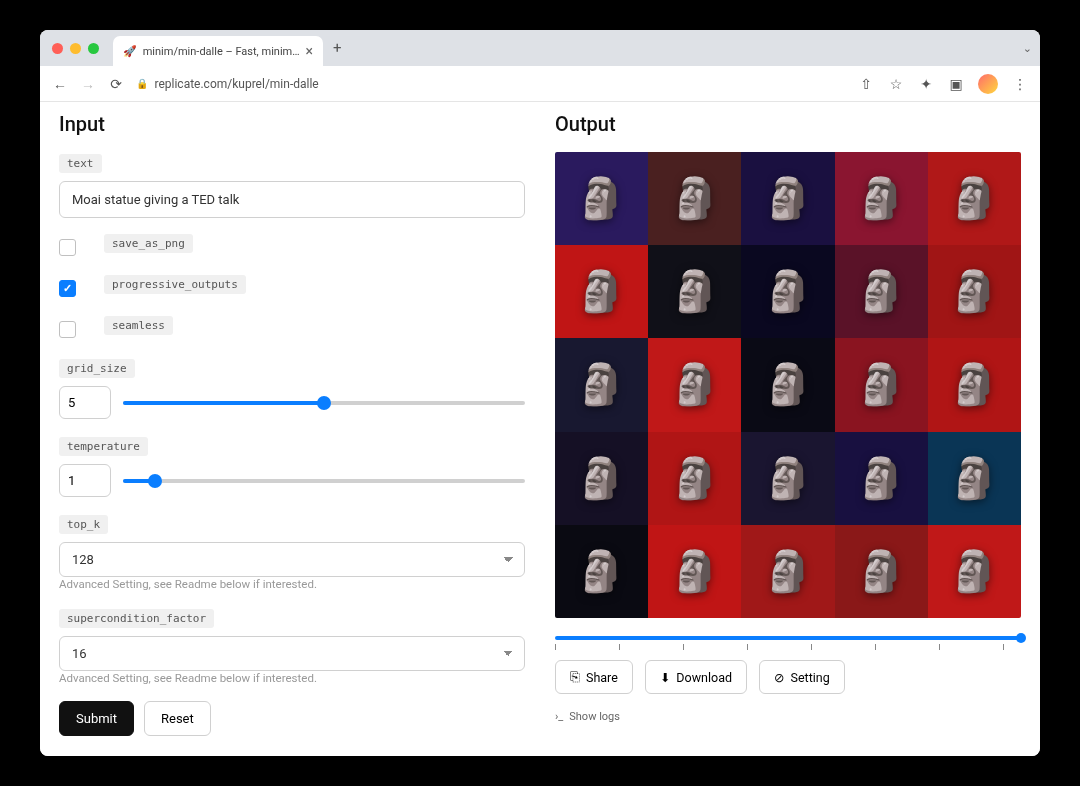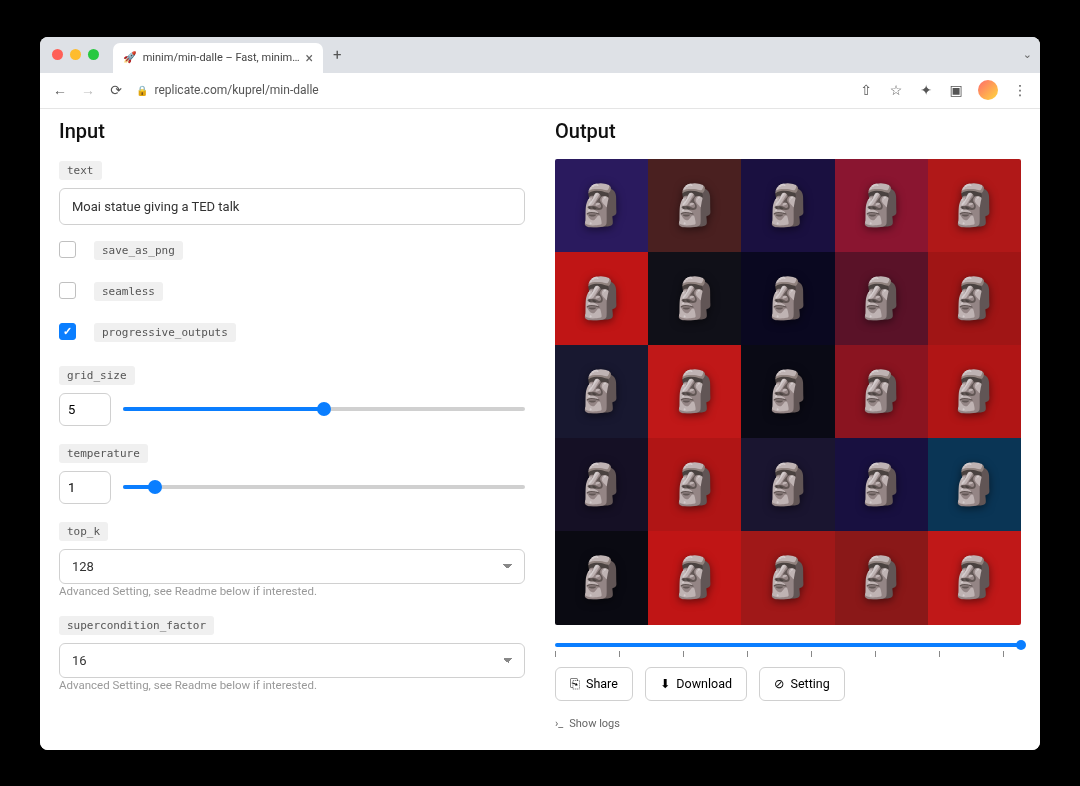--- a/index.html
+++ b/index.html
@@ -19,21 +19,21 @@
 .nav-ico.dis{color:#bbb}
 .urlfield{flex:1;display:flex;align-items:center;font-size:12px;color:#555;gap:6px}
 .lock{font-size:10px;color:#777}
 .right-icons{display:flex;gap:14px;align-items:center}
 .avatar{width:20px;height:20px;border-radius:50%;background:linear-gradient(135deg,#ff6b6b,#ffd93d)}
 .content{display:flex;padding:10px 19px 20px;gap:30px;background:#fff}
 .col{flex:1;min-width:0}
 h2{font-size:20px;font-weight:500;margin-bottom:16px;color:#111}
 .field-label{display:inline-block;background:#f0f0f0;color:#555;font-family:ui-monospace,Menlo,monospace;font-size:11px;padding:3px 8px;border-radius:3px;margin-bottom:8px}
 .textin{width:100%;padding:10px 12px;border:1px solid #d0d0d0;border-radius:6px;font-size:13px;color:#333;margin-bottom:16px}
-.check-row{display:flex;gap:18px;margin-bottom:14px}
+.check-row{display:flex;align-items:center;gap:28px;margin-bottom:14px}
 .cbox{width:17px;height:17px;border:1px solid #c0c0c0;border-radius:3px;display:flex;align-items:center;justify-content:center;cursor:pointer}
 .cbox.on{background:#0a7eff;border-color:#0a7eff}
 .cbox.on::after{content:"✓";color:#fff;font-size:11px;font-weight:bold}
 .slider-row{display:flex;align-items:center;gap:12px;margin-bottom:16px}
 .numbox{width:52px;padding:8px;border:1px solid #d0d0d0;border-radius:6px;font-size:13px;text-align:left}
 .slider{flex:1;height:4px;background:#d0d0d0;border-radius:2px;position:relative;cursor:pointer}
 .slider .fill{height:100%;background:#0a7eff;border-radius:2px}
 .slider .thumb{width:14px;height:14px;background:#0a7eff;border-radius:50%;position:absolute;top:50%;transform:translate(-50%,-50%)}
 .sel{width:100%;padding:9px 12px;border:1px solid #d0d0d0;border-radius:6px;font-size:13px;color:#333;background:#fff;appearance:none;background-image:linear-gradient(45deg,transparent 50%,#888 50%),linear-gradient(135deg,#888 50%,transparent 50%);background-position:calc(100% - 16px) 50%,calc(100% - 11px) 50%;background-size:5px 5px;background-repeat:no-repeat;cursor:pointer}
 .helptxt{font-size:11.5px;color:#999;margin-bottom:16px}
@@ -93,27 +93,27 @@
 
       <span class="field-label">text</span>
       <input class="textin" value="Moai statue giving a TED talk" style="">
 
       <div class="check-row">
         <div class="cbox"></div>
         <span class="field-label">save_as_png</span>
       </div>
 
       <div class="check-row">
+        <div class="cbox on"></div>
+        <span class="field-label">progressive_outputs</span>
+      </div>
+
+      <div class="check-row">
         <div class="cbox"></div>
         <span class="field-label">seamless</span>
-      </div>
-
-      <div class="check-row">
-        <div class="cbox on"></div>
-        <span class="field-label">progressive_outputs</span>
       </div>
 
       <span class="field-label">grid_size</span>
       <div class="slider-row">
         <input class="numbox" value="5" style="">
         <div class="slider">
           <div class="fill" style="width:50%"></div>
             <div class="thumb" style="left:50%"></div>
         </div>
       </div>
@@ -128,20 +128,24 @@
       </div>
 
       <span class="field-label">top_k</span>
       <select class="sel"><option>128</option></select>
       <div class="helptxt">Advanced Setting, see Readme below if interested.</div>
 
       <span class="field-label">supercondition_factor</span>
       <select class="sel"><option>16</option></select>
       <div class="helptxt">Advanced Setting, see Readme below if interested.</div>
 
+      <div class="btns">
+        <button class="btn pri">Submit</button>
+        <button class="btn">Reset</button>
+      </div>
     </div>
 
     <div class="col">
       <h2>Output</h2>
       <div class="output-img" id="grid">
           <div class="cell" style="background: rgb(42, 26, 94);">
             <span class="moai">🗿</span>
           </div>
           <div class="cell" style="background: rgb(74, 32, 32);">
             <span class="moai">🗿</span>

